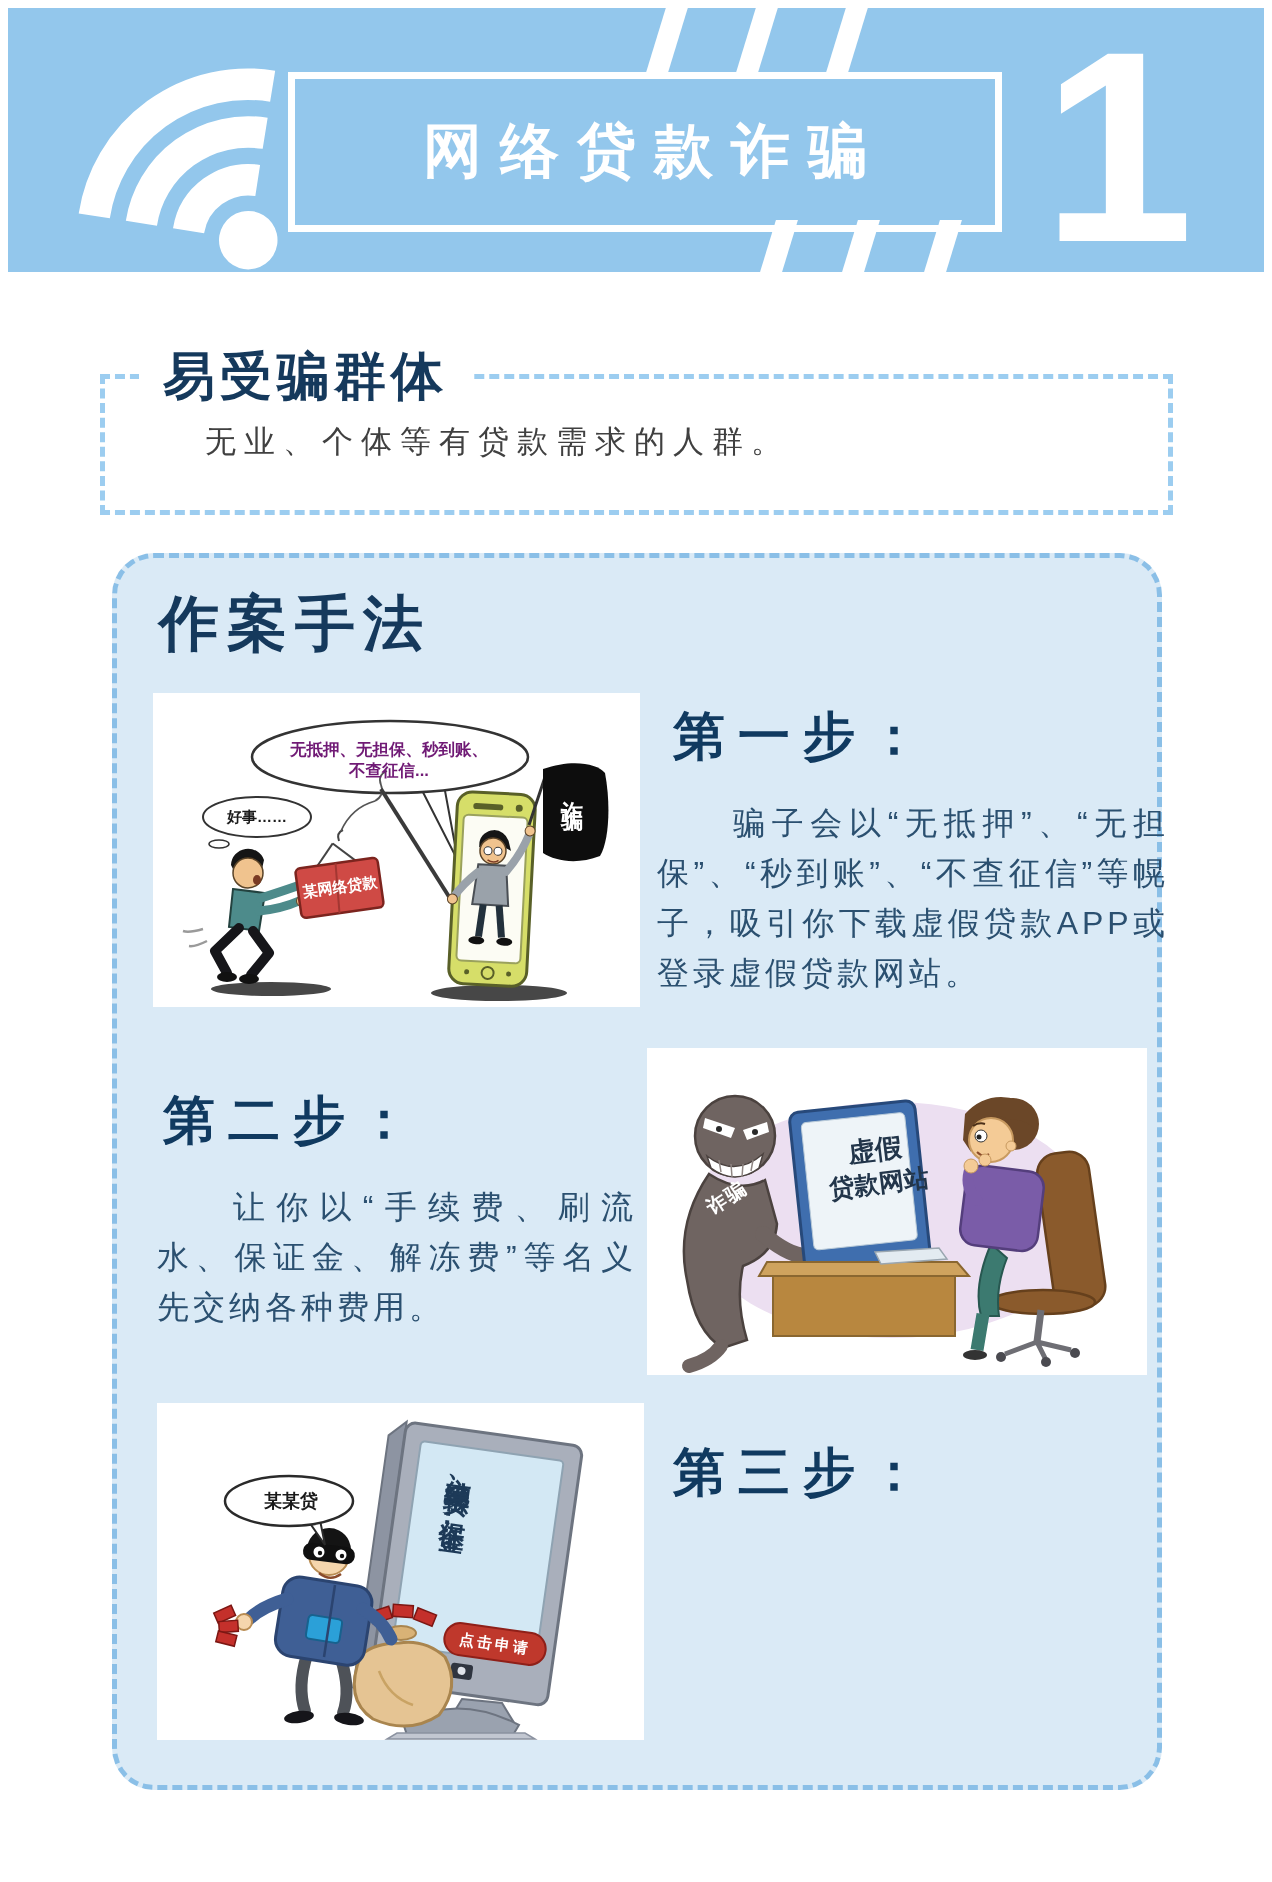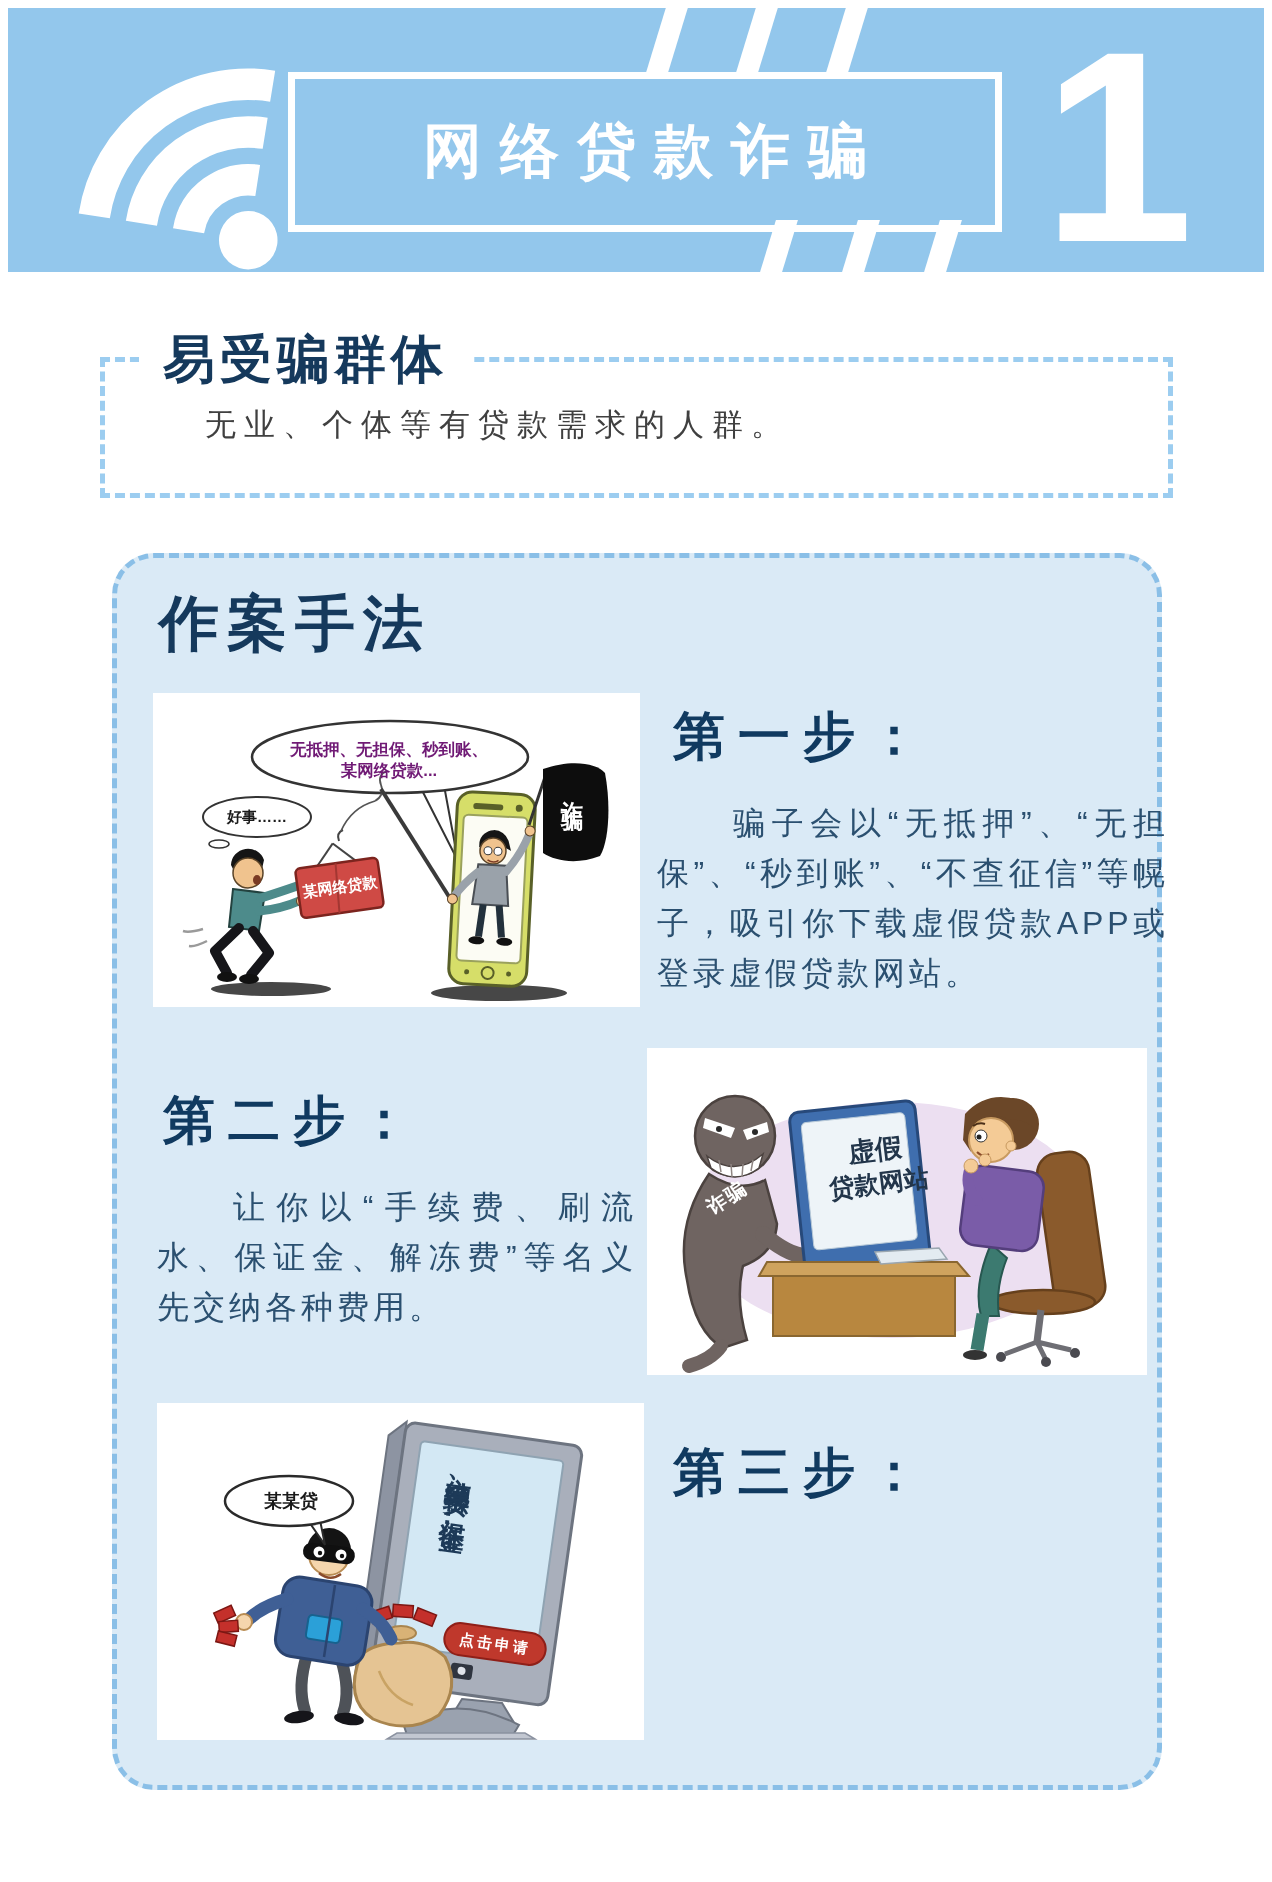--- a/index.html
+++ b/index.html
@@ -12,21 +12,21 @@
   .stripe{position:absolute;width:22px;background:#fff;transform:skewX(-17deg);}
   .st1{left:648px;top:0;height:64px;} .st2{left:738px;top:0;height:64px;} .st3{left:828px;top:0;height:64px;}
   .sb1{left:760px;top:212px;height:52px;} .sb2{left:842px;top:212px;height:52px;} .sb3{left:924px;top:212px;height:52px;}
   .title-box{position:absolute;left:280px;top:64px;width:700px;height:146px;border:7px solid #fff;
              display:flex;align-items:center;justify-content:center;}
   .title-box span{font-size:59px;font-weight:bold;color:#fff;letter-spacing:18px;padding-left:18px;white-space:nowrap;}
   .big-num{position:absolute;left:1030px;top:14px;width:160px;text-align:center;
            font-size:272px;line-height:250px;font-weight:bold;color:#fff;}
 
   
-  .vuln{position:absolute;left:100px;top:357px;width:1063px;height:131px;border:5px dashed #9ccdf0;}
+  .vuln{position:absolute;left:100px;top:374px;width:1063px;height:131px;border:5px dashed #9ccdf0;}
   .vuln-title{position:absolute;left:34px;top:-34px;background:#fff;padding:0 24px;
               font-size:52px;font-weight:800;color:#15395c;letter-spacing:5px;line-height:62px;white-space:nowrap;}
   .vuln-body{position:absolute;left:100px;top:42px;margin:0;font-size:31px;color:#404040;
              letter-spacing:8px;white-space:nowrap;}
 
   
   .panel{position:absolute;left:112px;top:553px;width:1050px;height:1237px;background:#daeaf6;
          border:5px dashed #8abfe7;border-radius:42px;box-sizing:border-box;}
   .panel-title{position:absolute;left:42px;top:26px;font-size:60px;font-weight:800;color:#15395c;
                letter-spacing:8px;white-space:nowrap;}
@@ -146,21 +146,21 @@
           <line x1="331" y1="212" x2="328" y2="244" stroke="#23313c" stroke-width="7"></line>
           <line x1="347" y1="212" x2="351" y2="244" stroke="#23313c" stroke-width="7"></line>
           <ellipse cx="326" cy="248" rx="8" ry="4" fill="#111"></ellipse>
           <ellipse cx="354" cy="248" rx="8" ry="4" fill="#111"></ellipse>
         </g>
         <line x1="376" y1="132" x2="392" y2="84" stroke="#333" stroke-width="3"></line>
         <path d="M390,76 C418,66 444,70 452,80 C458,112 456,148 447,163 C424,172 402,168 390,160 z" fill="#0d0d0d"></path>
       </svg>
       <div class="ov c1-speech">
         <div>无抵押、无担保、秒到账、</div>
-        <div>某网络贷款...</div>
+        <div>不查征信...</div>
       </div>
       <div class="ov c1-thought">好事……</div>
       <div class="ov c1-sign">某网络贷款</div>
       <div class="ov c1-flag">诈骗</div>
     </figure>
 
     <div class="step step1">
       <h2>第一步：</h2>
       <p>骗子会以“无抵押”、“无担保”、“秒到账”、“不查征信”等幌子，吸引你下载虚假贷款APP或登录虚假贷款网站。</p>
     </div>

